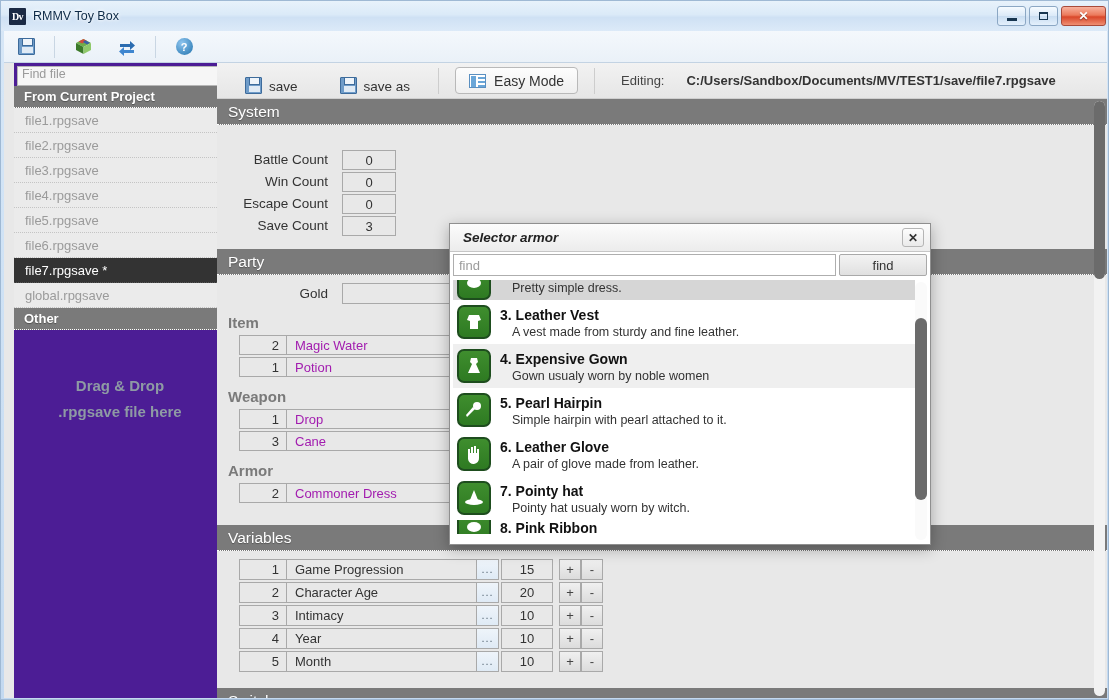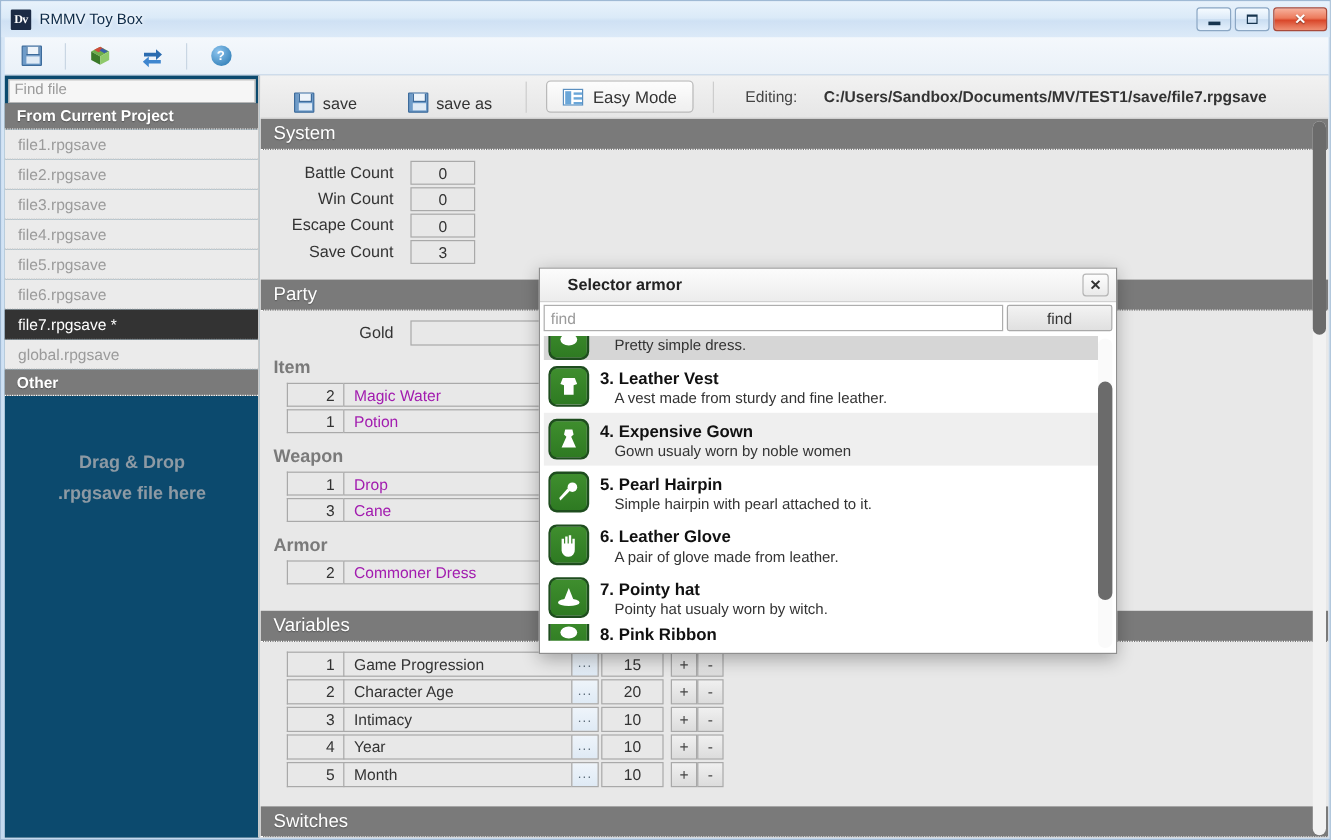--- a/index.html
+++ b/index.html
@@ -62,22 +62,22 @@
   .tb-sep { width: 1px; height: 22px; background: #c9d6e3; margin: 0 6px; }
 
   
   #main {
     position: absolute; left: 3px; top: 62px; width: 1103px; height: 635px;
     background: #e8e8e8;
   }
 
   
   #sidebar {
-    position: absolute; left: 0; top: 0; width: 212px; height: 635px;
-    background: #0c4a6e; border-right: 1px solid #c9c9c9;
+    position: absolute; left: 10px; top: 0; width: 212px; height: 635px;
+    background: #4c1d95; border-right: 1px solid #c9c9c9;
   }
   #find-file {
     width: 206px; height: 20px; margin: 3px 0 0 3px;
     border: 1px solid #b6b6b6; background: #f6f6f6;
     font-size: 12.5px; color: #9a9a9a; padding: 0 4px;
     font-family: "Liberation Sans", sans-serif;
   }
   .grp-header {
     height: 22px; background: #7a7a7a; color: #fff;
     font-size: 13px; font-weight: bold; line-height: 22px; padding-left: 10px;
@@ -206,21 +206,21 @@
   #dialog {
     position: absolute; left: 448px; top: 222px; width: 482px; height: 322px;
     background: #ffffff; border: 1px solid #8f8f8f;
     box-shadow: 0 4px 14px rgba(0,0,0,.30);
   }
   #dlg-title {
     height: 28px; background: linear-gradient(180deg,#fcfcfc 0%,#ececec 100%);
     border-bottom: 1px solid #c6c6c6;
     display: flex; align-items: center; justify-content: space-between;
   }
-  #dlg-title .t { font-size: 13.5px; font-weight: bold; color: #222; padding-left: 23px; }
+  #dlg-title .t { font-size: 13.5px; font-weight: bold; color: #222; padding-left: 13px; font-style: italic; }
   #dlg-close {
     width: 22px; height: 19px; margin-right: 6px;
     border: 1px solid #b5b5b5; border-radius: 3px;
     background: linear-gradient(180deg,#fdfdfd 0%,#eaeaea 100%);
     display: flex; align-items: center; justify-content: center;
     font-size: 12px; color: #333; font-weight: bold;
   }
   #dlg-findbar { display: flex; padding: 2px 3px 3px 3px; background: #fff; }
   #dlg-find-input {
     flex: 1; height: 22px; border: 1px solid #aeaeae; background: #fff;
@@ -385,21 +385,21 @@
           <span>Easy Mode</span>
         </div>
         <div class="bar-sep" style="margin-left:16px"></div>
         <div class="editing-label">Editing:</div>
         <div class="editing-path">C:/Users/Sandbox/Documents/MV/TEST1/save/file7.rpgsave</div>
       </div>
 
       <div id="scrollpane">
 
         <div class="section-header">System</div>
-        <div class="section-body" style="padding-top:8px;padding-bottom:12px">
+        <div class="section-body" style="padding-top:24px;padding-bottom:12px">
           <div class="kv-row">
             <div class="kv-label">Battle Count</div>
             <div class="kv-box">0</div>
           </div>
           <div class="kv-row">
             <div class="kv-label">Win Count</div>
             <div class="kv-box">0</div>
           </div>
           <div class="kv-row">
             <div class="kv-label">Escape Count</div>

